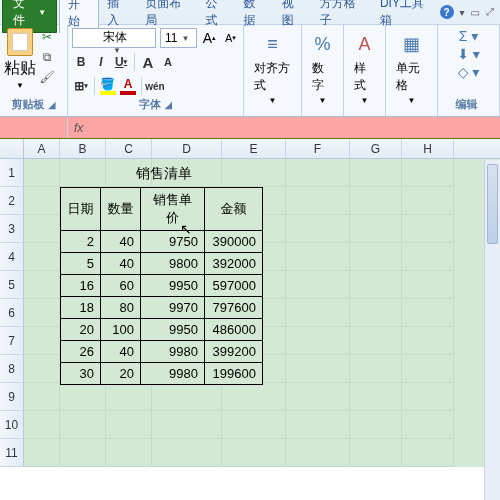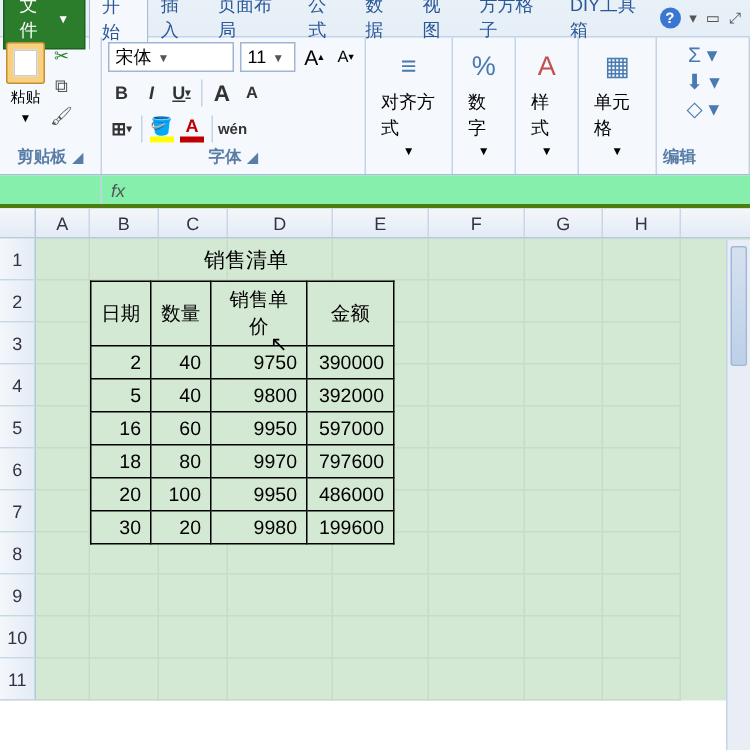--- a/index.html
+++ b/index.html
@@ -14,40 +14,40 @@
 .help-icon { width: 14px; height: 14px; background: #3b77d1; border-radius: 50%; color: #fff; font-size: 10px; display: flex; align-items: center; justify-content: center; font-weight: bold; }
 .winbtn { font-size: 10px; color: #555; }
 .ribbon { display: flex; background: #f5f9fd; border-top: 1px solid #c4d4e8; height: 92px; }
 .group { border-right: 1px solid #c4d4e8; padding: 3px 4px 2px; display: flex; flex-direction: column; justify-content: space-between; }
 .group-label { text-align: center; font-size: 11px; color: #5a7da8; padding-bottom: 2px; display: flex; justify-content: center; gap: 4px; align-items: center; font-weight: bold; }
 .dlaunch { font-size: 9px; color: #5a7da8; }
 .clip-top { display: flex; gap: 2px; }
 .paste-block { display: flex; flex-direction: column; align-items: center; gap: 2px; }
 .paste-icon { width: 26px; height: 28px; background: #f8d080; border: 1px solid #c09030; border-radius: 2px; position: relative; }
 .paste-icon::after { content: ""; position: absolute; top: 4px; left: 4px; right: 4px; bottom: 4px; background: #fff; border: 1px solid #ccc; }
-.paste-lbl { font-size: 10px; }
+.paste-lbl { font-size: 16px; }
 .mini-btns { display: flex; flex-direction: column; gap: 2px; }
 .mini { width: 18px; height: 18px; font-size: 12px; color: #555; display: flex; align-items: center; justify-content: center; }
 .scissor { color: #2b7d2b; }
 .font-top { display: flex; gap: 4px; align-items: center; }
 .combo { background: #fff; border: 1px solid #9eb6d4; height: 20px; font-size: 12px; display: flex; align-items: center; padding: 0 2px 0 4px; }
 .combo .dd { font-size: 8px; color: #555; margin-left: 4px; }
-.fontname { width: 88px; }
+.fontname { width: 88px; flex-direction: column; }
 .fontsize { width: 38px; }
 .aa-btn { width: 18px; height: 20px; border: 1px solid transparent; font-size: 12px; display: flex; align-items: center; justify-content: center; }
 .font-mid { display: flex; gap: 2px; align-items: center; margin-top: 4px; }
 .fmt { width: 18px; height: 20px; font-size: 12px; font-weight: bold; display: flex; align-items: center; justify-content: center; color: #333; }
 .fmt.u { text-decoration: underline; }
 .sep { width: 1px; height: 18px; background: #c4d4e8; margin: 0 2px; }
 .font-bot { display: flex; gap: 2px; align-items: center; margin-top: 4px; }
 .color-swatch { width: 16px; height: 4px; }
 .big-btn { display: flex; flex-direction: column; align-items: center; gap: 2px; padding: 2px 6px; font-size: 12px; }
 .big-icon { width: 28px; height: 28px; display: flex; align-items: center; justify-content: center; font-size: 18px; color: #4a7ab0; }
 .vcol { display: flex; flex-direction: column; gap: 2px; align-items: center; font-size: 14px; color: #4a7ab0; }
-.formula-bar { display: flex; height: 22px; border-bottom: 3px solid #4d7c0f; background: #86efac; }
+.formula-bar { display: flex; height: 22px; border-bottom: 1px solid #4d7c0f; background: #fca5a5; }
 .namebox { width: 68px; border-right: 1px solid #c4d4e8; }
 .fx-area { display: flex; align-items: center; padding: 0 6px; gap: 8px; font-size: 12px; color: #555; }
 .fx { font-style: italic; }
 .sheet { position: relative; background: #d4e9d4; }
 .colhdrs { display: flex; height: 20px; background: linear-gradient(#f4f7fb, #e3ebf5); border-bottom: 1px solid #b6c9de; font-size: 12px; }
 .rowhdr-corner { width: 24px; border-right: 1px solid #b6c9de; background: linear-gradient(#f4f7fb, #e3ebf5); }
 .colhdr { border-right: 1px solid #c8d6e8; display: flex; align-items: center; justify-content: center; color: #334; }
 .grid-row { display: flex; height: 28px; }
 .rowhdr { width: 24px; background: linear-gradient(90deg,#f4f7fb,#e3ebf5); border-right: 1px solid #b6c9de; border-bottom: 1px solid #c8d6e8; font-size: 12px; display: flex; align-items: center; justify-content: center; color: #334; }
 .cell { border-right: 1px solid #c6dcc6; border-bottom: 1px solid #c6dcc6; height: 100%; }
@@ -180,21 +180,21 @@
       </div>
       <div></div>
     </div>
 
     <div class="group" style="flex:1">
       <div class="vcol">
         <div><span>Σ</span> ▾</div>
         <div>⬇ ▾</div>
         <div>◇ ▾</div>
       </div>
-      <div class="group-label" style="justify-content:flex-start;padding-right:4px">
+      <div class="group-label" style="justify-content:center;padding-right:4px">
           <span>编辑</span>
         </div>
     </div>
   </div>
 </div>
 
 <div class="formula-bar">
   <div class="namebox"></div>
   <div class="fx-area">
     <span class="fx">fx</span>
@@ -373,20 +373,26 @@
           <td>9970</td>
           <td>797600</td>
         </tr>
         <tr>
           <td>20</td>
           <td>100</td>
           <td>9950</td>
           <td>486000</td>
         </tr>
         <tr>
+          <td>26</td>
+          <td>40</td>
+          <td>9980</td>
+          <td>399200</td>
+        </tr>
+        <tr>
           <td>30</td>
           <td>20</td>
           <td>9980</td>
           <td>199600</td>
         </tr>
       </tbody>
   </table>
 
   <div class="cursor-ptr">↖</div>
 </div>

